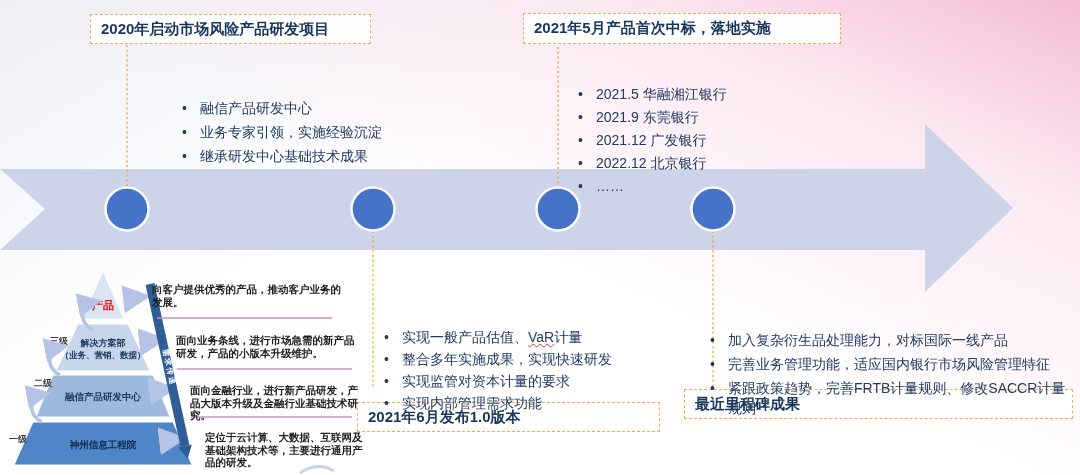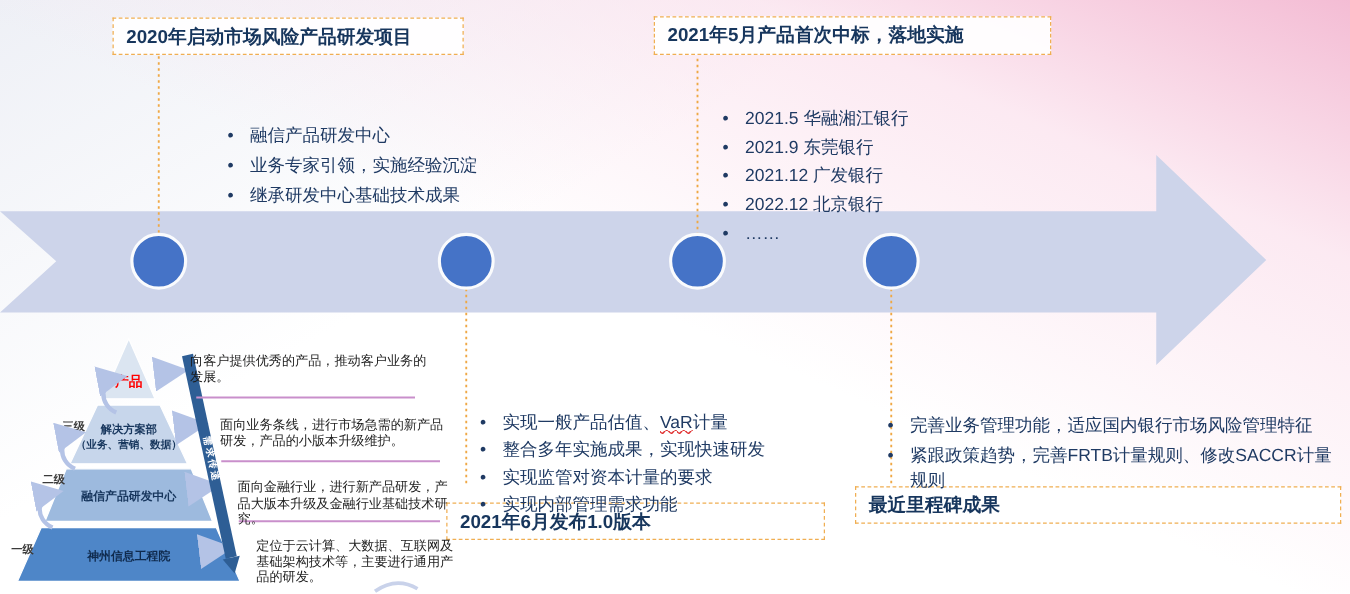--- a/index.html
+++ b/index.html
@@ -23,21 +23,21 @@
   #box-milestone{left:684px;top:389px;width:389px;height:30px;}
   .bullets{position:absolute;color:#1f3a63;font-size:14px;margin-top:32px;}
   .bl{position:relative;padding-left:22px;}
   .bl::before{content:"\2022";position:absolute;left:4px;color:#1f3a63;}
   #list-2020{left:178px;top:64px;width:250px;line-height:24px;}
   #list-2021may{left:574px;top:51px;width:240px;line-height:23px;}
   #list-mid{left:380px;top:294px;width:290px;line-height:22px;}
   #list-right{left:706px;top:298px;width:372px;line-height:20px;}
   #list-right .bl{margin-bottom:4px;}
   .var-term{text-decoration:underline wavy #e03030 1px;}
-  .desc{position:absolute;font-size:10.5px;font-weight:normal;color:#1c1c1c;line-height:12.5px;}
+  .desc{position:absolute;font-size:10.5px;font-weight:bold;color:#1c1c1c;line-height:12.5px;}
   #desc-0{left:152px;top:283px;width:192px;}
   #desc-1{left:176px;top:334px;width:186px;}
   #desc-2{left:190px;top:384px;width:176px;}
   #desc-3{left:205px;top:431px;width:162px;}
   .svgtxt{font-family:"Liberation Sans",sans-serif;font-weight:bold;}
 </style>
 </head>
 <body>
 
 <div class="stage">
@@ -127,20 +127,21 @@
   </div>
 
   <div id="list-mid" class="bullets">
     <div class="bl"><span>实现一般产品估值、</span><span class="var-term">VaR</span><span>计量</span></div>
     <div class="bl">整合多年实施成果，实现快速研发</div>
     <div class="bl">实现监管对资本计量的要求</div>
     <div class="bl">实现内部管理需求功能</div>
   </div>
 
   <div id="list-right" class="bullets">
+    <div class="bl">加入复杂衍生品处理能力，对标国际一线产品</div>
     <div class="bl">完善业务管理功能，适应国内银行市场风险管理特征</div>
     <div class="bl">紧跟政策趋势，完善FRTB计量规则、修改SACCR计量规则</div>
   </div>
 
   <div id="desc-0" class="desc">向客户提供优秀的产品，推动客户业务的发展。</div>
   <div id="desc-1" class="desc">面向业务条线，进行市场急需的新产品研发，产品的小版本升级维护。</div>
   <div id="desc-2" class="desc">面向金融行业，进行新产品研发，产品大版本升级及金融行业基础技术研究。</div>
   <div id="desc-3" class="desc">定位于云计算、大数据、互联网及基础架构技术等，主要进行通用产品的研发。</div>
 
 </div>

